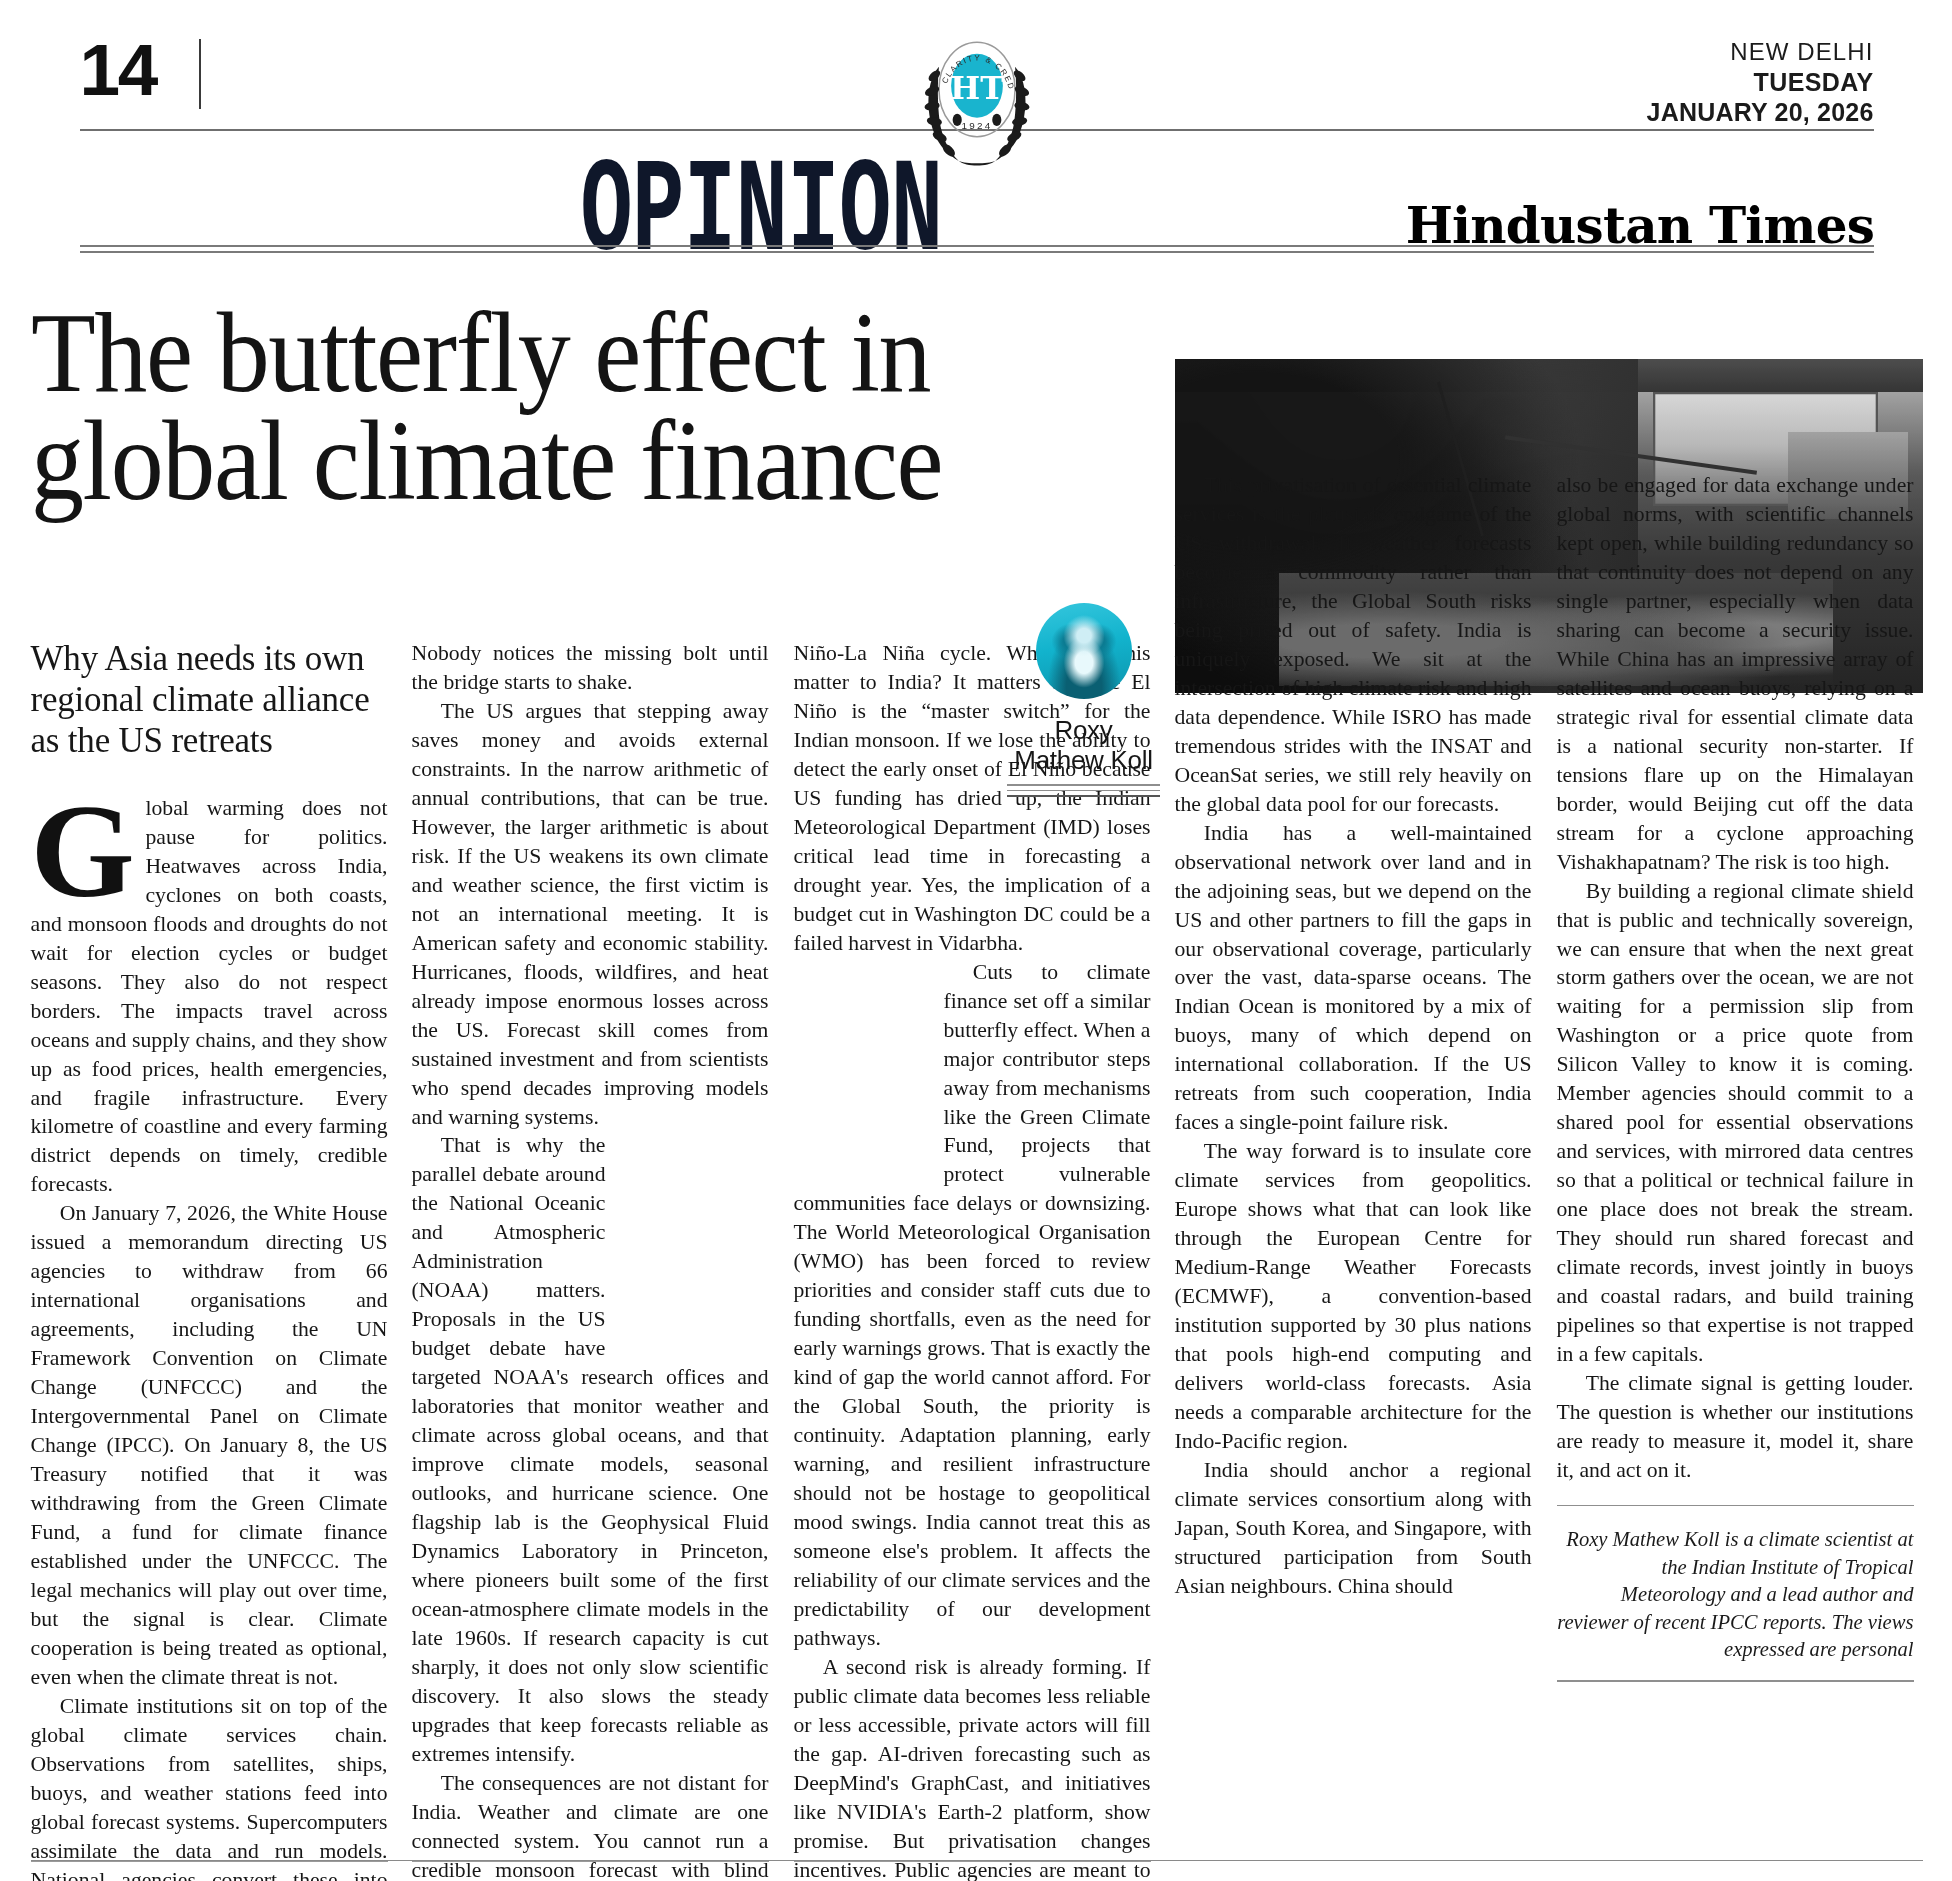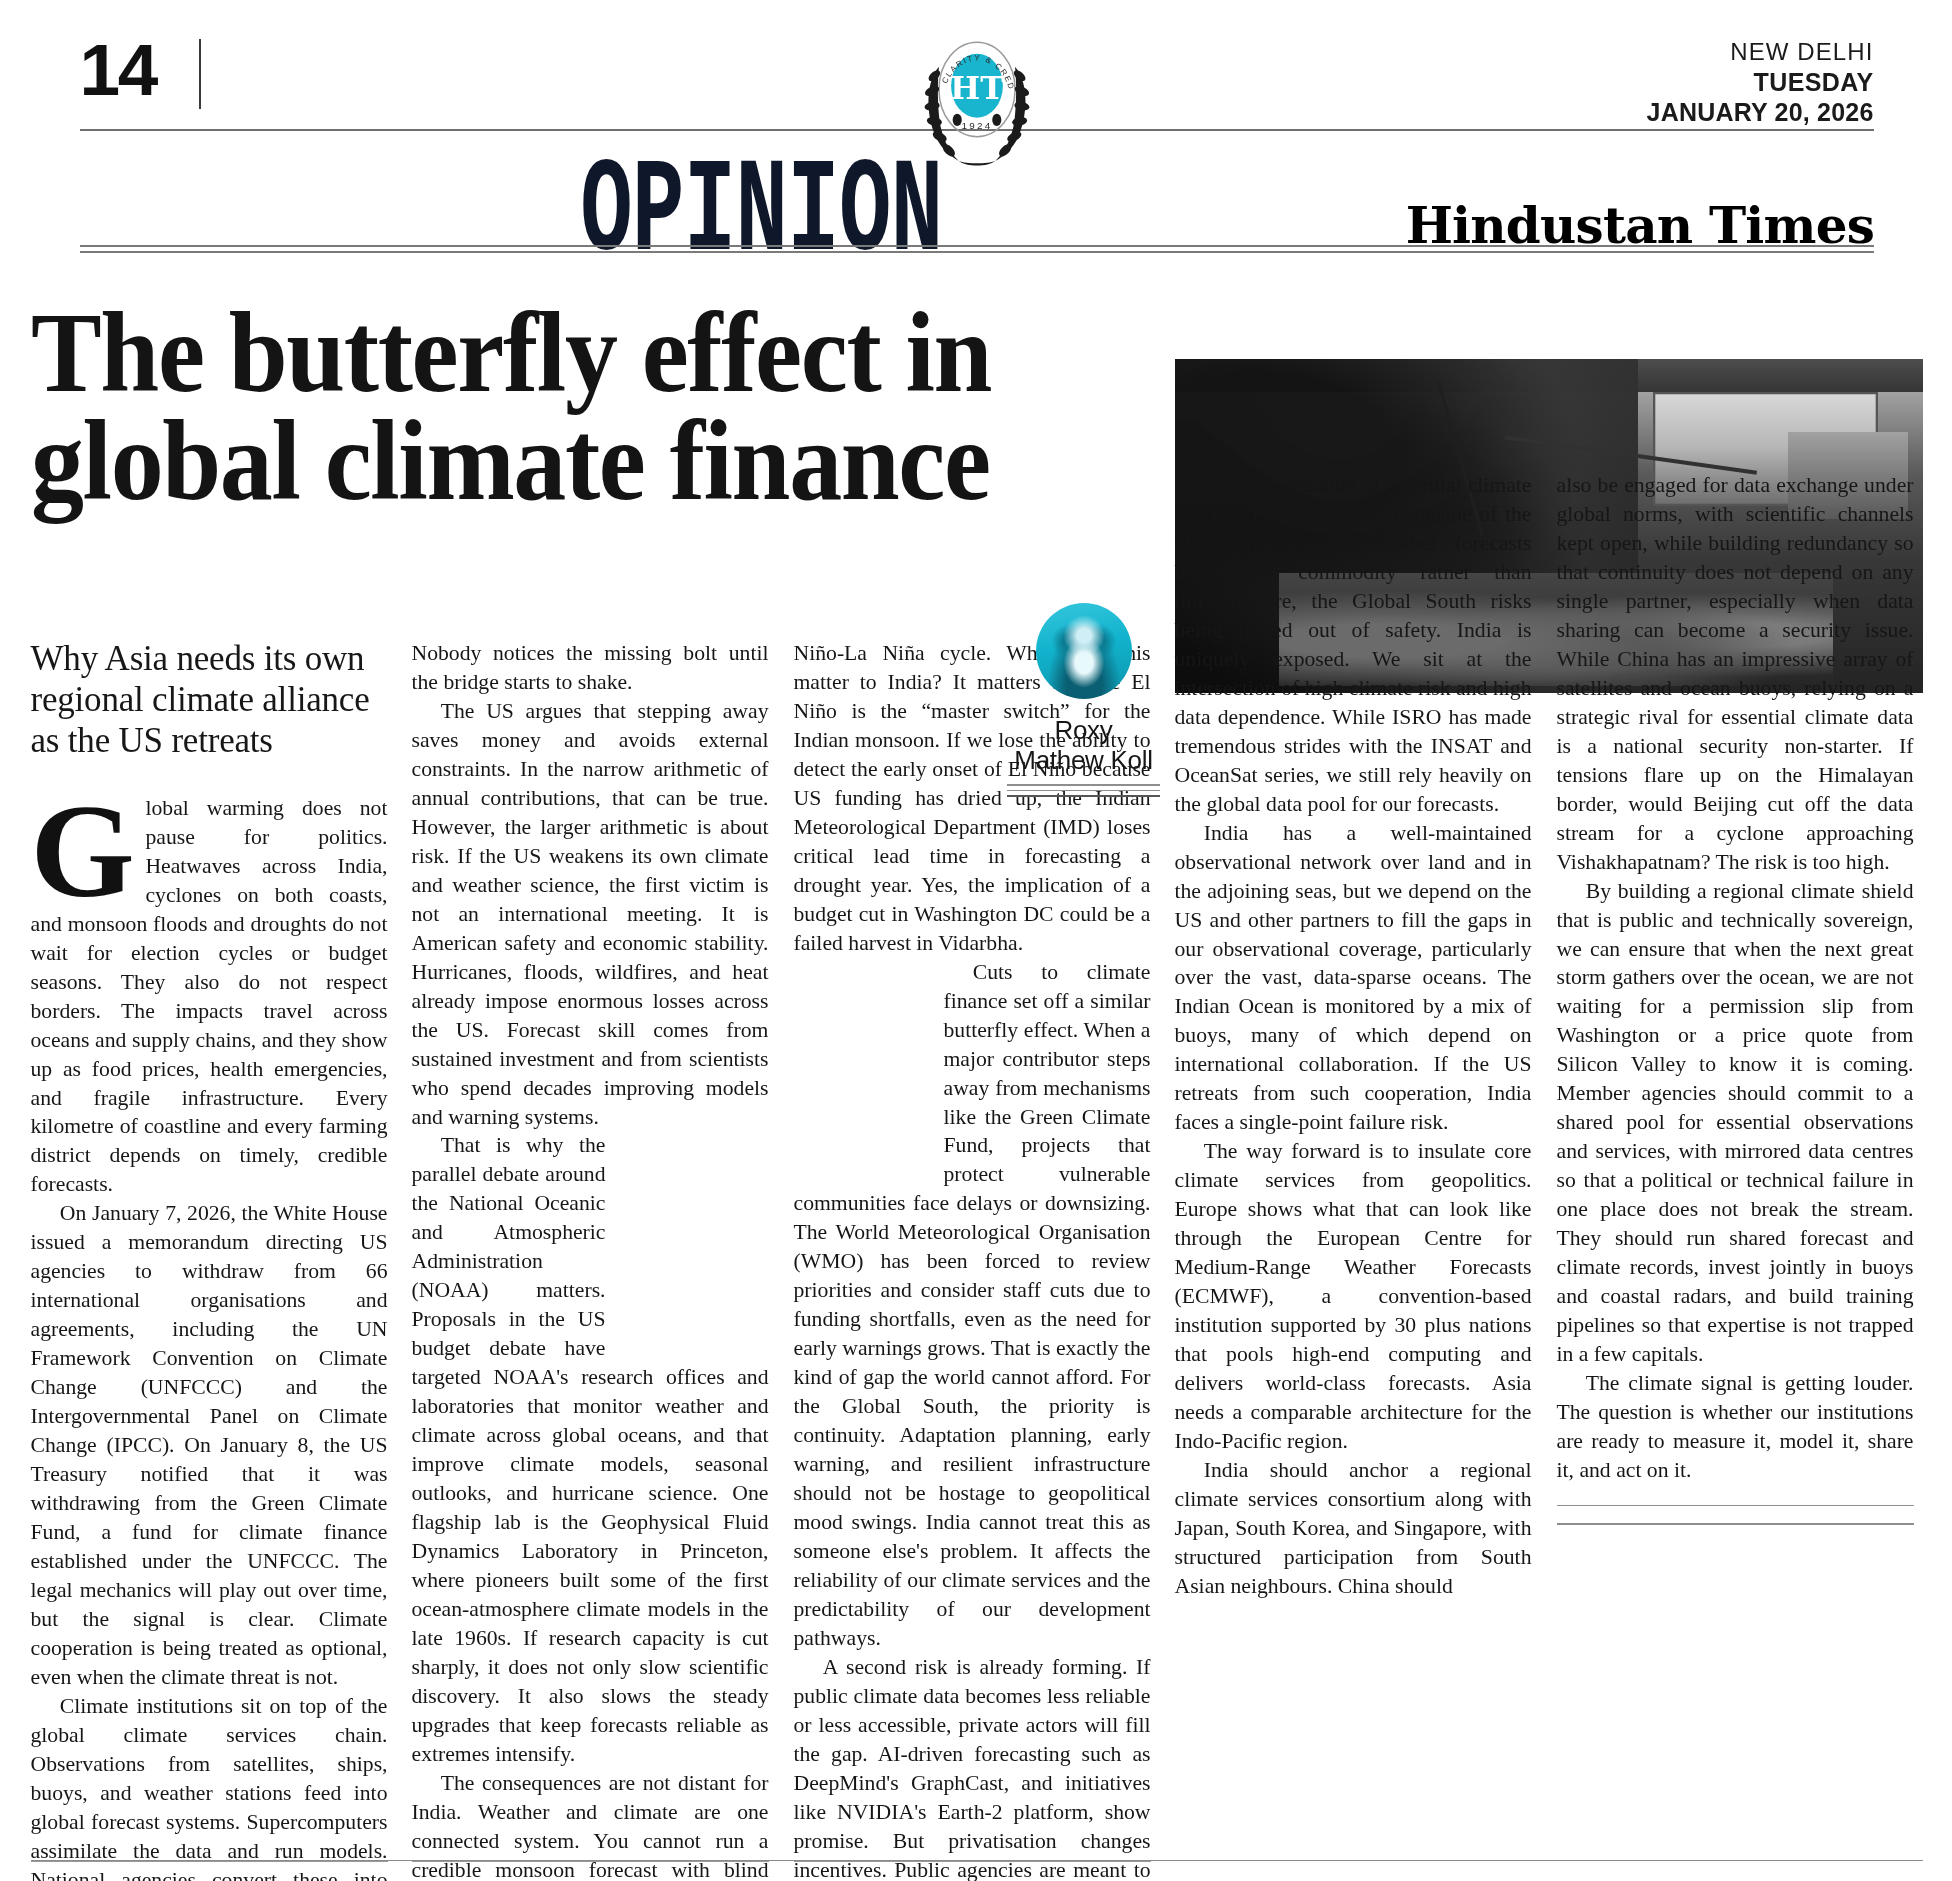--- a/index.html
+++ b/index.html
@@ -48,21 +48,21 @@
     font-size:50px; letter-spacing:-0.8px; color:#000000;
   }
   .top-rule-thin { position:absolute; left:30.5px; right:30.5px; top:113px; height:1.5px; background:#6f6f6f; }
   .rule-pair { position:absolute; left:30.5px; right:30.5px; }
   .rule-pair .r1 { height:1.5px; background:#7a7a7a; }
   .rule-pair .r2 { height:1.5px; background:#7a7a7a; margin-top:4.6px; }
 
   
   .headline {
     position:absolute; left:30.5px; top:299px; width:1099px;
-    font-family:"Liberation Serif", serif; font-weight:bold;
+    font-family:"Liberation Serif", serif; font-weight:normal;
     font-size:114px; line-height:0.95; letter-spacing:-1.5px; color:#141414;
   }
   .headline .l { display:block; transform: scaleX(0.93); transform-origin:left center; }
 
   
   .photo-wrap { position:absolute; right:30.5px; top:359px; width:748px; }
   .photo {
     width:748px; height:334px; position:relative; overflow:hidden;
     background:#3f4438; filter: grayscale(1) contrast(1.12);
   }
@@ -293,20 +293,21 @@
       <p>India has a well-maintained observational network over land and in the adjoining seas, but we depend on the US and other partners to fill the gaps in our observational coverage, particularly over the vast, data-sparse oceans. The Indian Ocean is monitored by a mix of buoys, many of which depend on international collaboration. If the US retreats from such cooperation, India faces a single-point failure risk.</p>
       <p>The way forward is to insulate core climate services from geopolitics. Europe shows what that can look like through the European Centre for Medium-Range Weather Forecasts (ECMWF), a convention-based institution supported by 30 plus nations that pools high-end computing and delivers world-class forecasts. Asia needs a comparable architecture for the Indo-Pacific region.</p>
       <p>India should anchor a regional climate services consortium along with Japan, South Korea, and Singapore, with structured participation from South Asian neighbours. China should</p>
     </div>
 
     <div class="col c5">
       <p class="first">also be engaged for data exchange under global norms, with scientific channels kept open, while building redundancy so that continuity does not depend on any single partner, especially when data sharing can become a security issue. While China has an impressive array of satellites and ocean buoys, relying on a strategic rival for essential climate data is a national security non-starter. If tensions flare up on the Himalayan border, would Beijing cut off the data stream for a cyclone approaching Vishakhapatnam? The risk is too high.</p>
       <p>By building a regional climate shield that is public and technically sovereign, we can ensure that when the next great storm gathers over the ocean, we are not waiting for a permission slip from Washington or a price quote from Silicon Valley to know it is coming. Member agencies should commit to a shared pool for essential observations and services, with mirrored data centres so that a political or technical failure in one place does not break the stream. They should run shared forecast and climate records, invest jointly in buoys and coastal radars, and build training pipelines so that expertise is not trapped in a few capitals.</p>
       <p>The climate signal is getting louder. The question is whether our institutions are ready to measure it, model it, share it, and act on it.</p>
       <div class="bio-rule-top"></div>
+      <div class="bio">Roxy Mathew Koll is a climate scientist at the Indian Institute of Tropical Meteorology and a lead author and reviewer of recent IPCC reports. The views expressed are personal</div>
       <div class="bio-rule-bot"></div>
     </div>
   </div>
 
   <div class="author-badge">
     <div class="author-photo"></div>
     <div class="author-name">
       <div>Roxy</div>
       <div>Mathew Koll</div>
     </div>

